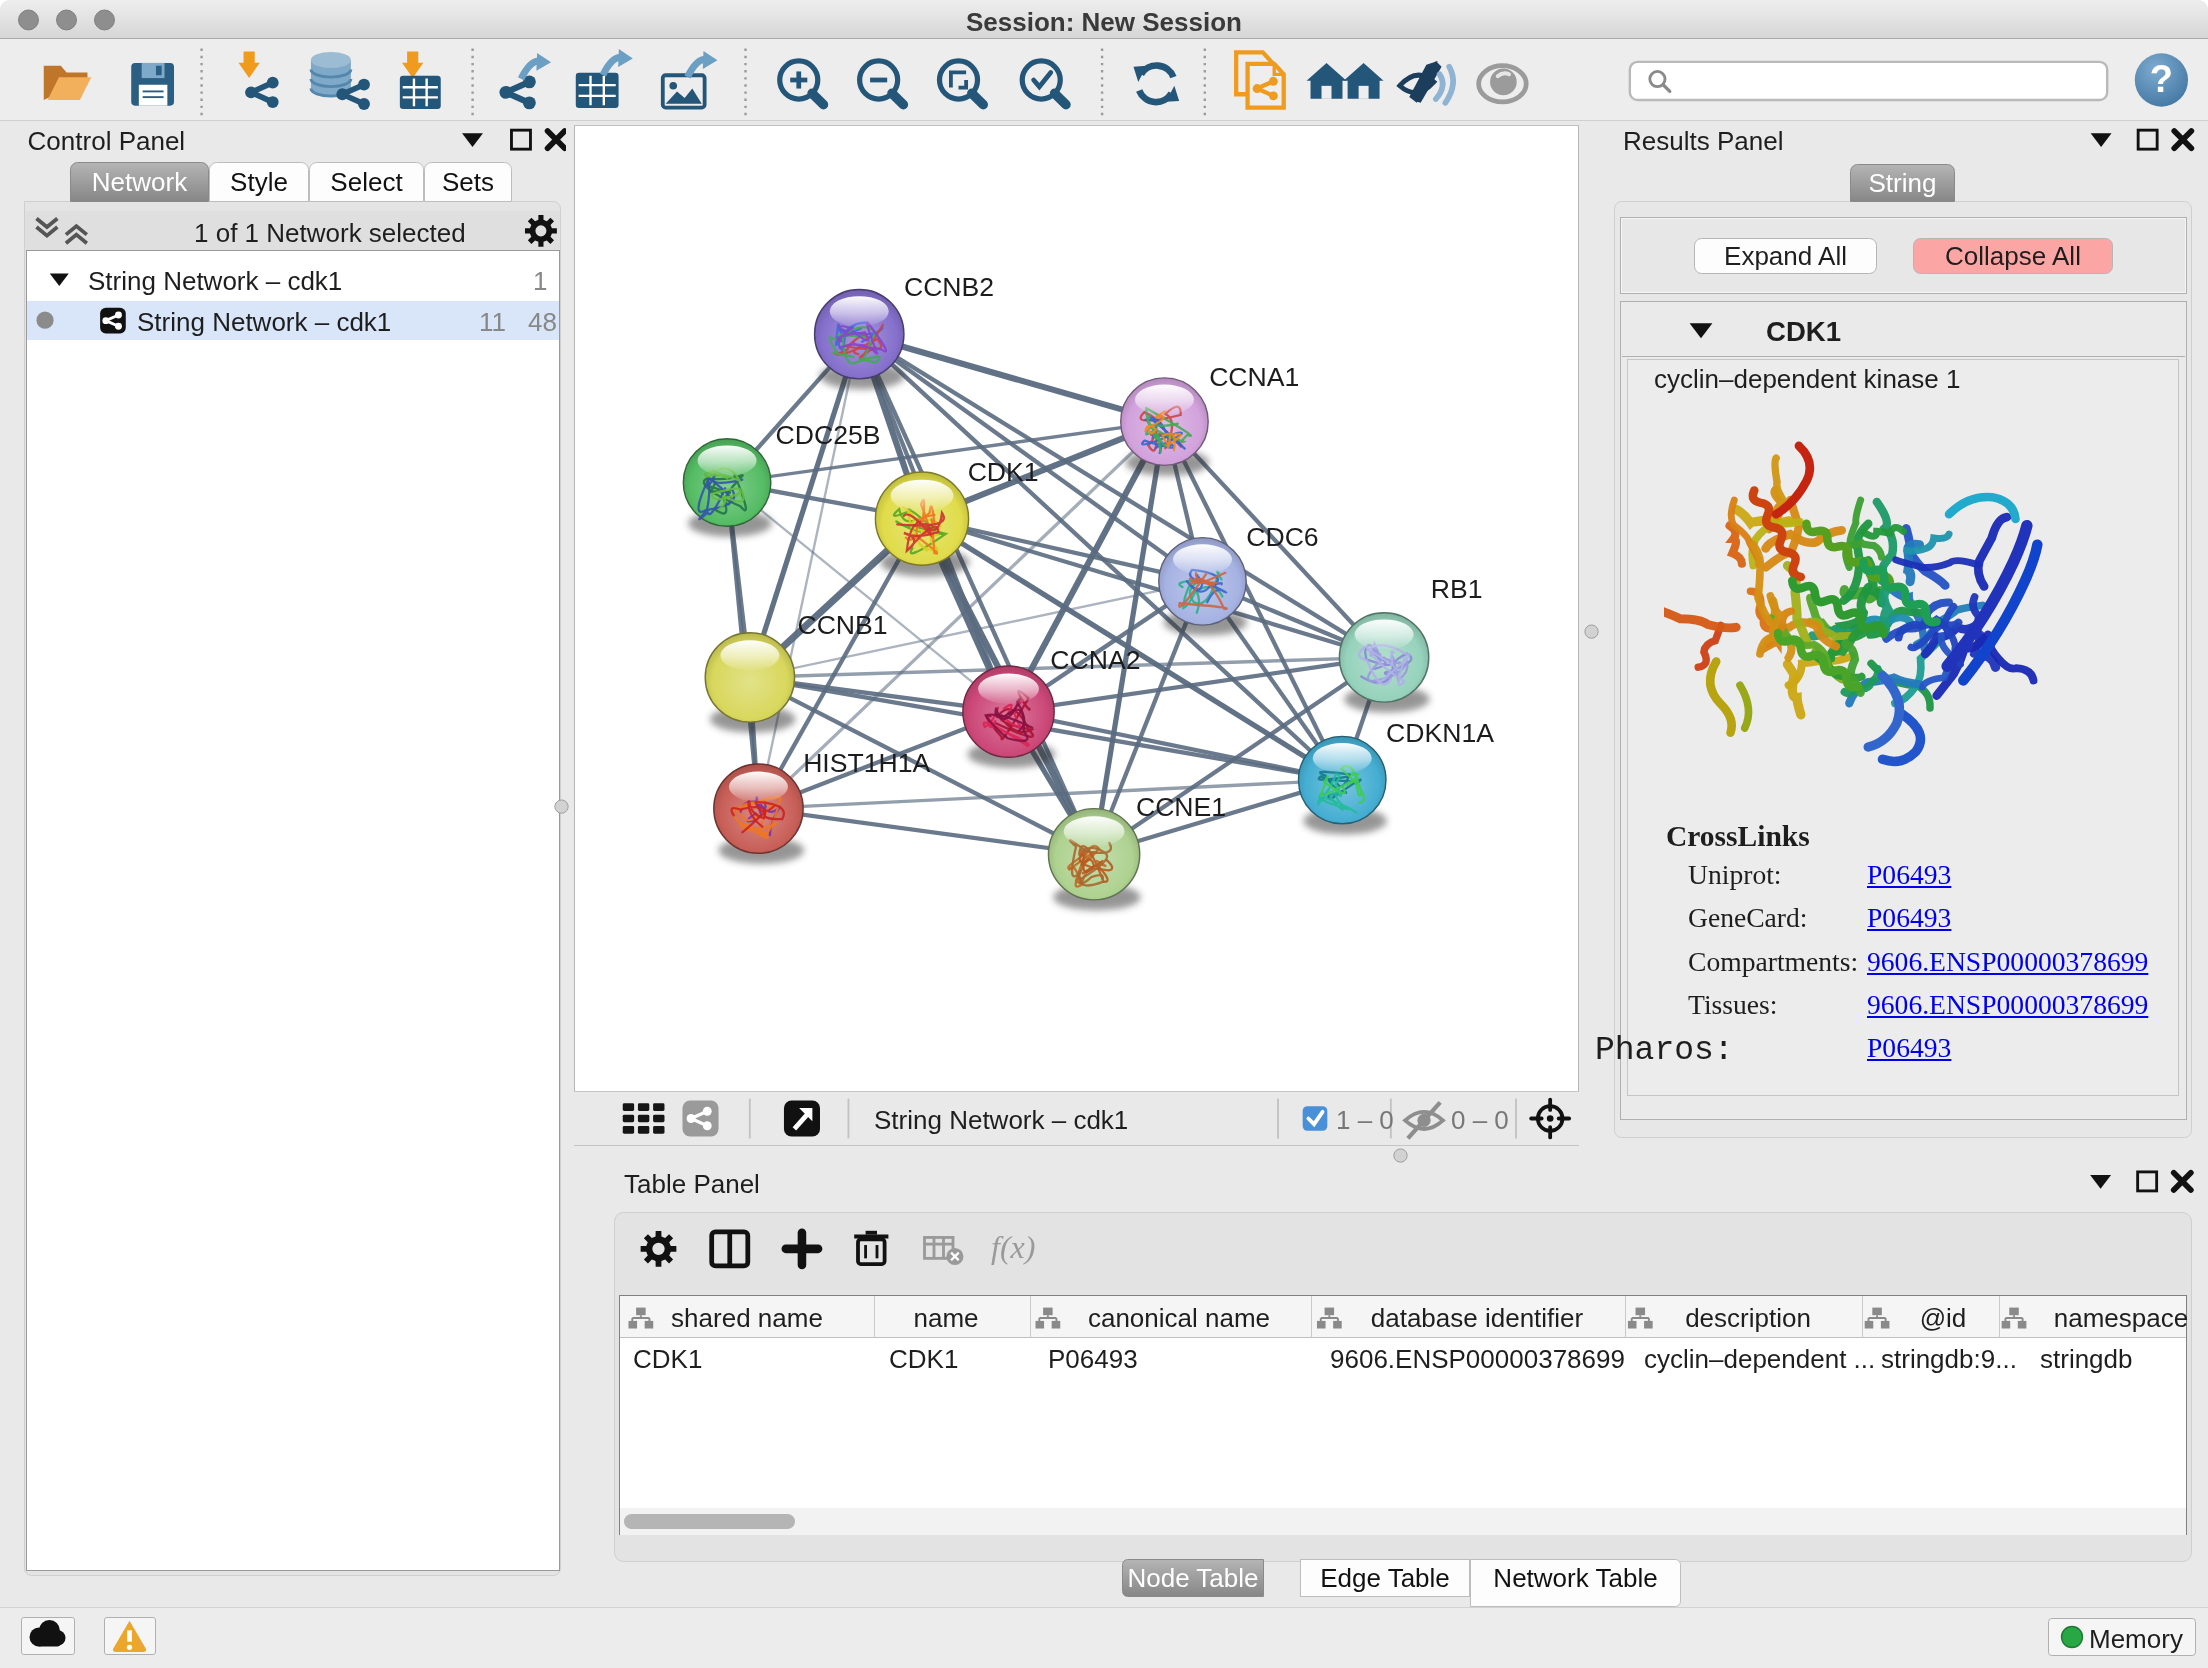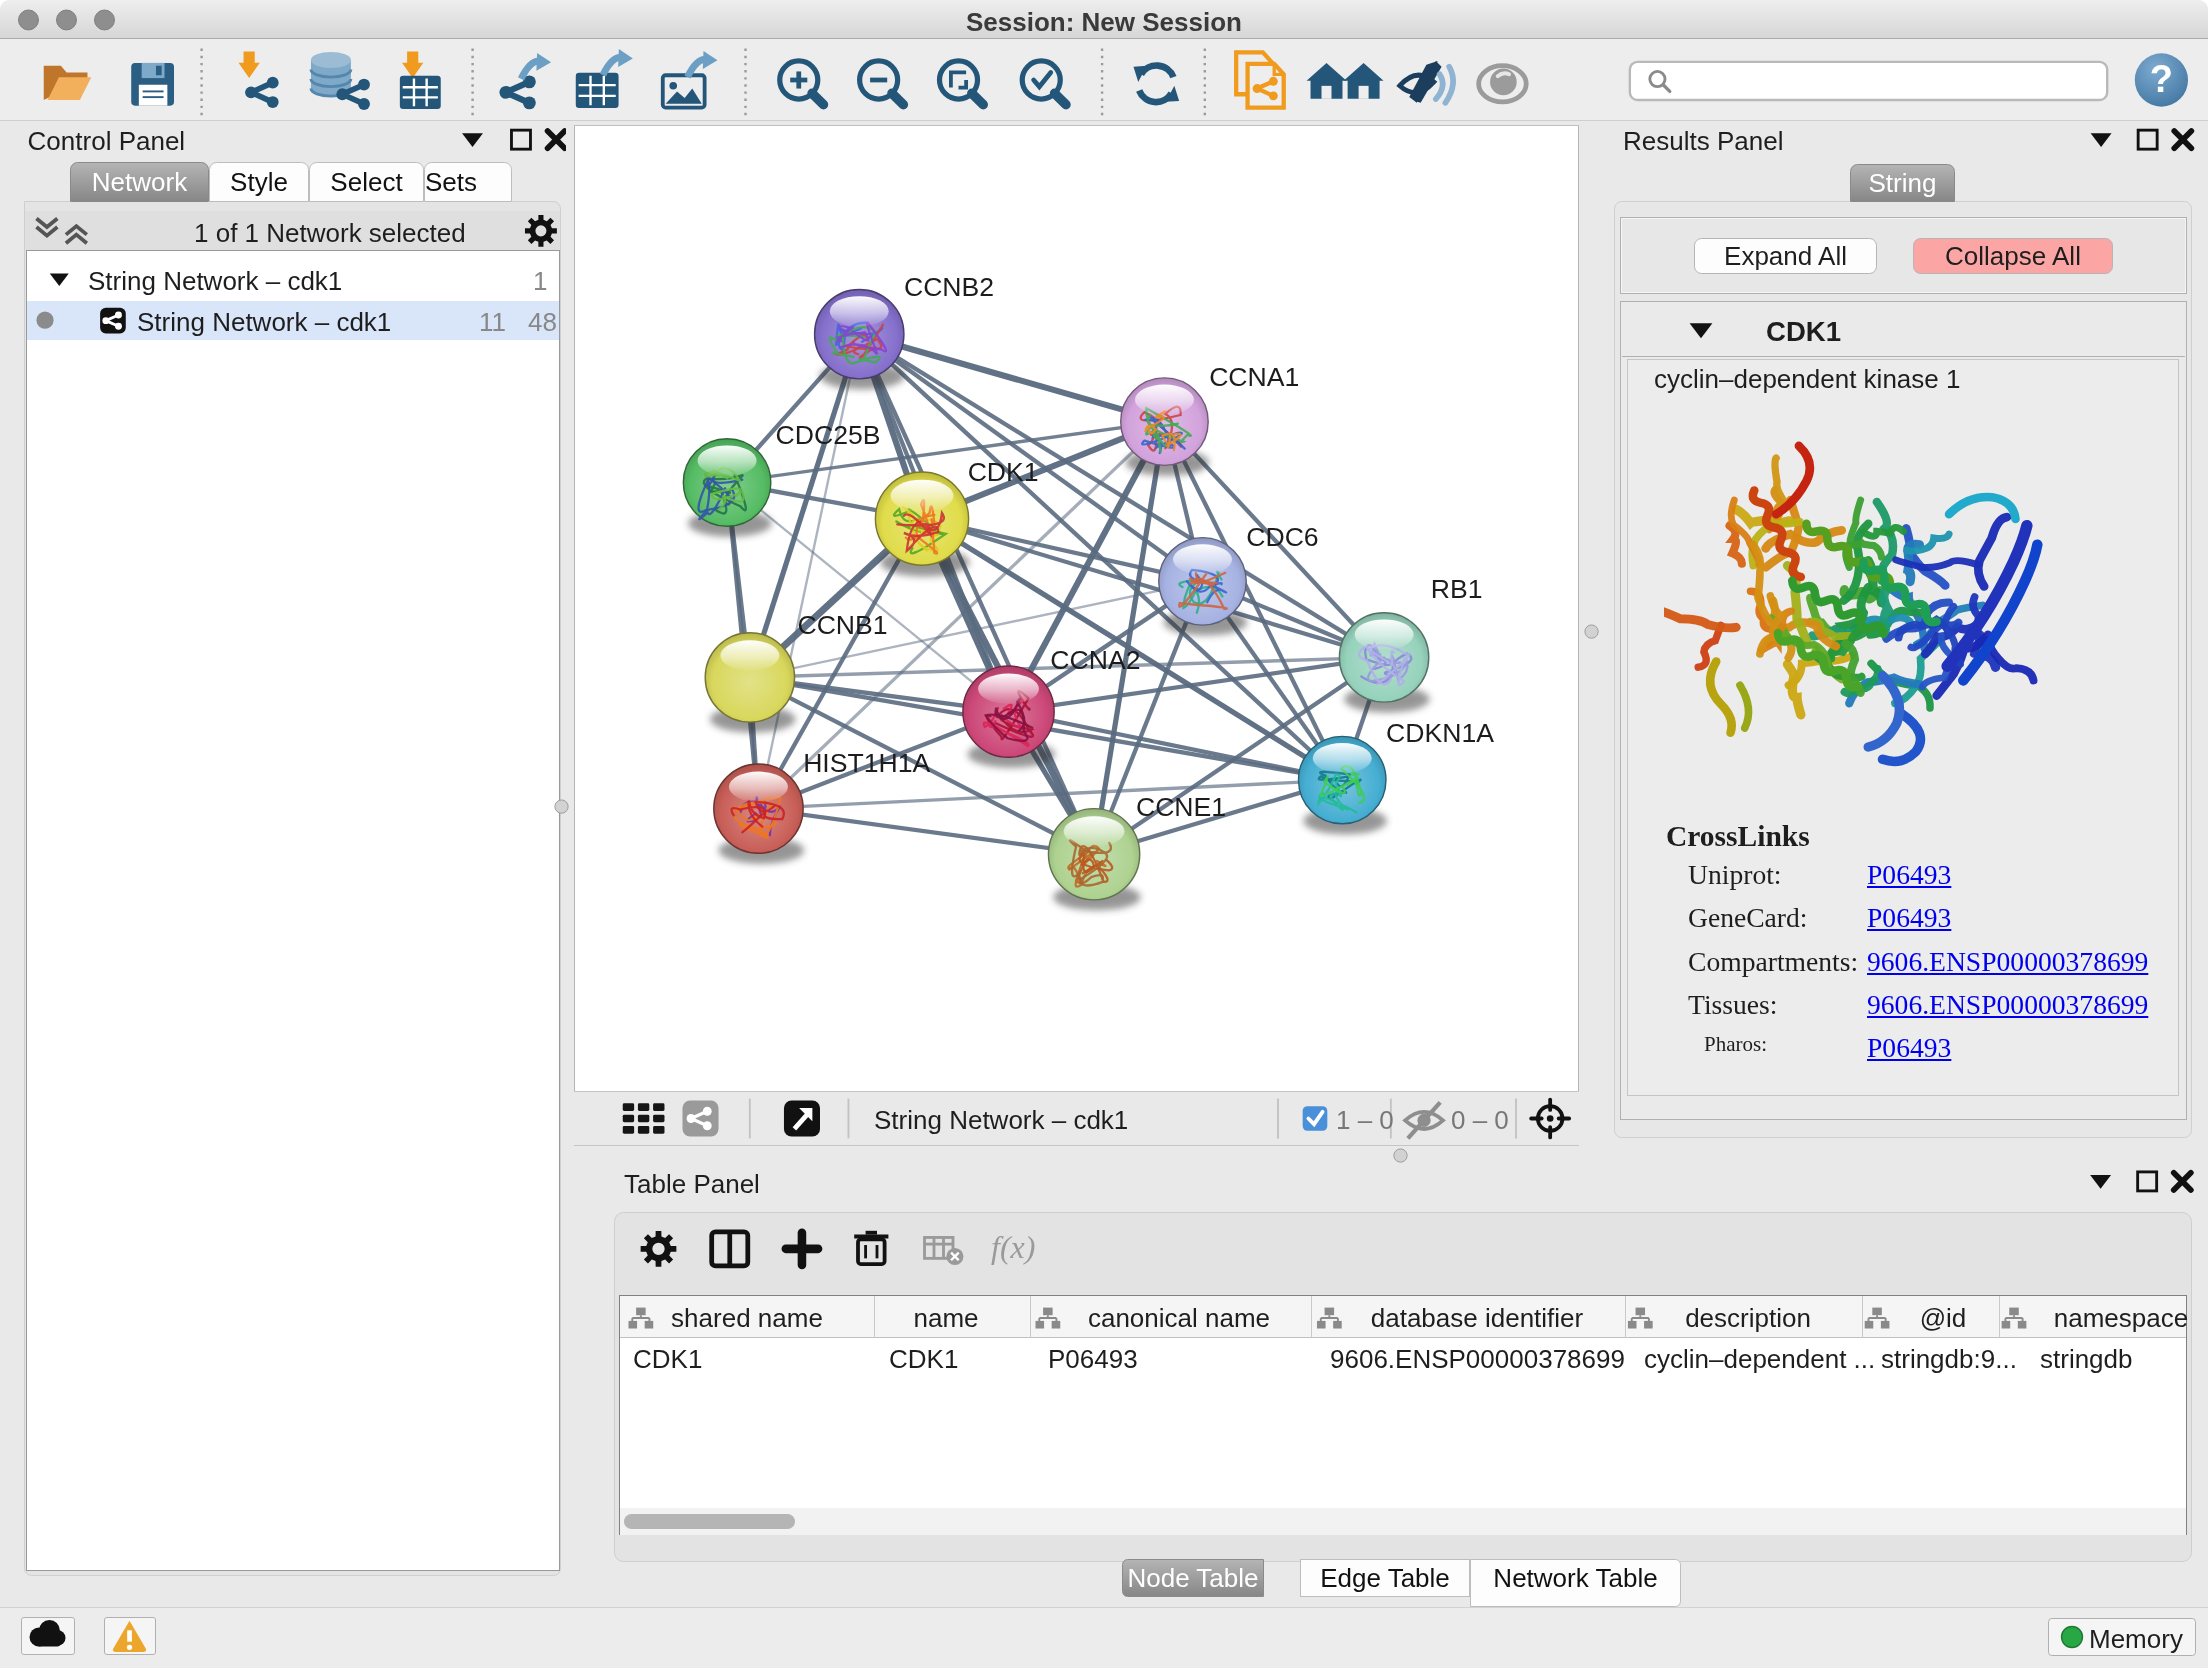--- a/index.html
+++ b/index.html
@@ -158,21 +158,21 @@
       <circle cx="111" cy="217.5" r="3.64" stroke="none"></circle>
       <circle cx="124.3" cy="211.55" r="3.64" stroke="none"></circle>
       <circle cx="124.3" cy="223.45" r="3.64" stroke="none"></circle>
     </g>
   </svg>
 <div class="abs" style="left:24px;top:201px;width:537px;height:1375px;background:#e4e4e4;border:1px solid #cfcfcf;border-radius:0 7.6px 7.6px 7.6px"></div>
 
 <div class="abs txt gtab" style="left:70px;top:162px;width:139px;height:40px;border-radius:7.6px 7.6px 0 0;text-align:center;line-height:38px">Network</div>
 <div class="abs txt wtab" style="left:209px;top:162px;width:100px;height:40px;border-radius:7.6px 7.6px 0 0;text-align:center;line-height:38px">Style</div>
 <div class="abs txt wtab" style="left:309px;top:162px;width:115px;height:40px;border-radius:7.6px 7.6px 0 0;text-align:center;line-height:38px">Select</div>
-<div class="abs txt wtab" style="left:424px;top:162px;width:88px;height:40px;border-radius:7.6px 7.6px 0 0;text-align:left;line-height:38px">Sets</div>
+<div class="abs txt wtab" style="left:424px;top:162px;width:88px;height:40px;border-radius:7.6px 7.6px 0 0;text-align:center;line-height:38px">Sets</div>
 <div class="abs" style="left:25px;top:211px;width:535px;height:39px;background:#dfdfdf"></div>
 <div class="abs txt" style="left:194px;top:218px">1 of 1 Network selected</div>
 
 <div class="abs" style="left:26px;top:250px;width:534px;height:1321px;background:#fff;border:1px solid #999"></div>
 <div class="abs txt" style="left:88px;top:266px">String Network – cdk1</div>
 <div class="abs txt" style="left:533px;top:266px;color:#888">1</div>
 <div class="abs" style="left:27px;top:301px;width:532px;height:39px;background:#d9e5f9"></div>
 <div class="abs txt" style="left:137px;top:307px">String Network – cdk1</div>
 <div class="abs txt" style="left:479px;top:307px;color:#888">11</div>
 <div class="abs txt" style="left:528px;top:307px;color:#888">48</div>
@@ -570,21 +570,21 @@
   </svg>
 <div class="abs txt" style="left:1666px;top:820px;font-family:'Liberation Serif',serif;font-weight:bold;font-size:29.5px">CrossLinks</div>
 <div class="abs txt" style="left:1688px;top:859px;font-family:'Liberation Serif',serif;font-size:27.6px">Uniprot:</div>
 <div class="abs txt" style="left:1867px;top:859px;font-family:'Liberation Serif',serif;font-size:27.6px;color:#0000EE;text-decoration:underline">P06493</div>
 <div class="abs txt" style="left:1688px;top:902px;font-family:'Liberation Serif',serif;font-size:27.6px">GeneCard:</div>
 <div class="abs txt" style="left:1867px;top:902px;font-family:'Liberation Serif',serif;font-size:27.6px;color:#0000EE;text-decoration:underline">P06493</div>
 <div class="abs txt" style="left:1688px;top:946px;font-family:'Liberation Serif',serif;font-size:27.6px">Compartments:</div>
 <div class="abs txt" style="left:1867px;top:946px;font-family:'Liberation Serif',serif;font-size:27.6px;color:#0000EE;text-decoration:underline">9606.ENSP00000378699</div>
 <div class="abs txt" style="left:1688px;top:989px;font-family:'Liberation Serif',serif;font-size:27.6px">Tissues:</div>
 <div class="abs txt" style="left:1867px;top:989px;font-family:'Liberation Serif',serif;font-size:27.6px;color:#0000EE;text-decoration:underline">9606.ENSP00000378699</div>
-<div class="abs txt" style="left:1704px;top:1032px;font-family:Liberation Serif, serif;font-size:21px">Pharos:</div>
+<div class="abs txt" style="left:1595px;top:1032px;font-family:Liberation Mono, monospace;font-size:33px">Pharos:</div>
 <div class="abs txt" style="left:1867px;top:1032px;font-family:'Liberation Serif',serif;font-size:27.6px;color:#0000EE;text-decoration:underline">P06493</div>
 
 <div class="abs txt" style="left:624px;top:1169px">Table Panel</div>
 <div class="abs" style="left:614px;top:1212px;width:1578px;height:350px;background:#e3e3e3;border:1px solid #cfcfcf;border-radius:9.5px"></div>
 <svg width="1638" height="114" viewBox="0 0 1722 120" style="position:absolute;left:571px;top:1132px">
     <path d="M 1598 45.18 L 1620 45.18 L 1609 59.7 Z" fill="#111"></path>
     <rect x="1648" y="42" width="20" height="20" fill="none" stroke="#111" stroke-width="3"></rect>
     <g stroke="#111" stroke-width="6" stroke-linecap="round">
       <line x1="1686" y1="43" x2="1704" y2="61"></line>
       <line x1="1704" y1="43" x2="1686" y2="61"></line>

